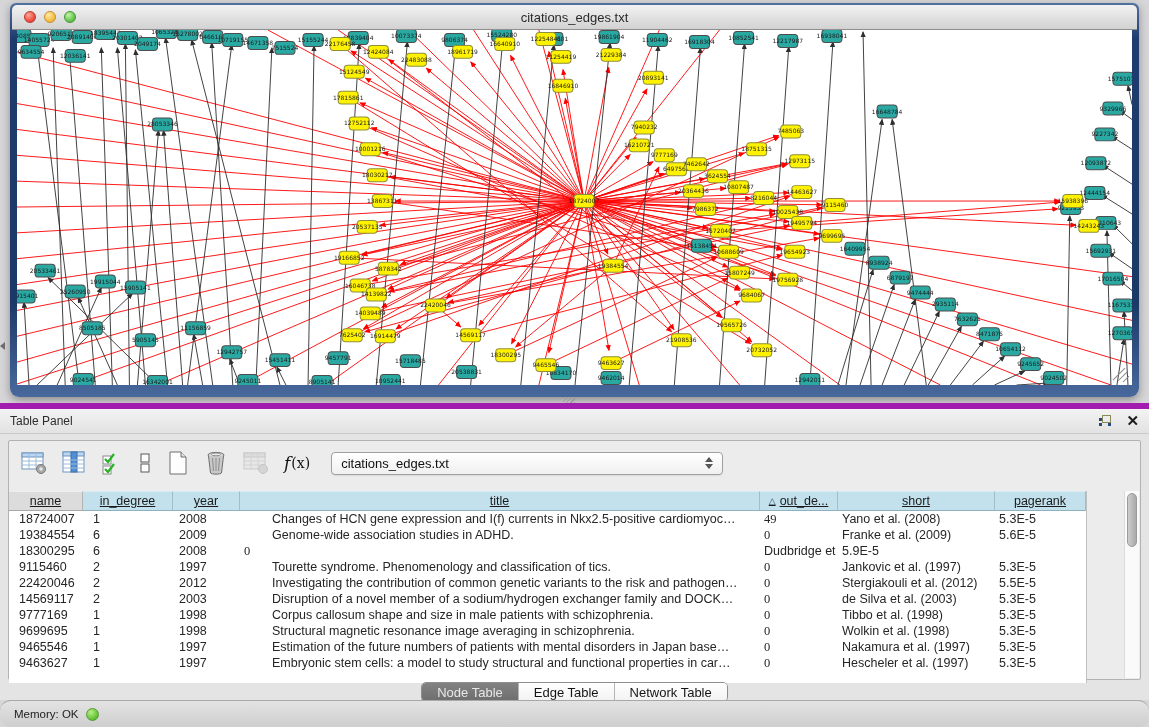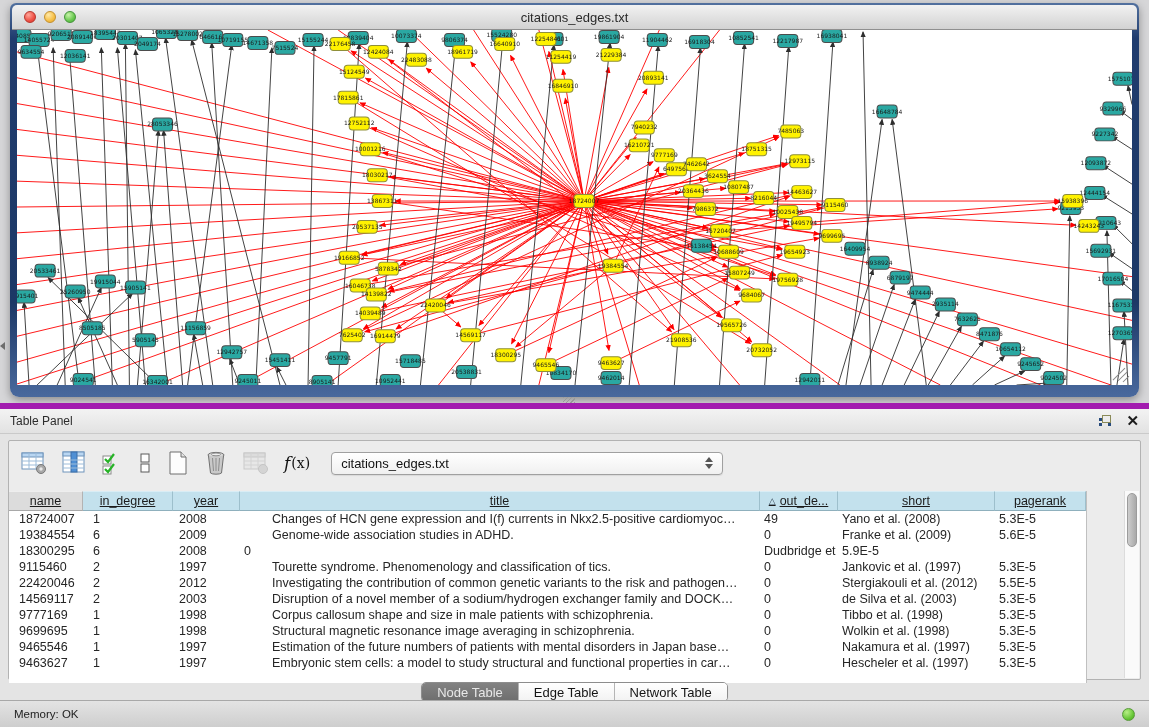--- a/index.html
+++ b/index.html
@@ -100,21 +100,21 @@
   }
   .th.name-col { background:#dcdcdc; border-right:1px solid #b3b3b3; border-top:1px solid #eee; border-bottom:1px solid #a8a8a8; }
   .th .sort { font-size:9px; margin-right:4px; color:#345; }
   .tbl-body { background:#fff; }
   .tr { display:grid; grid-template-columns:74px 90px 67px 520px 78px 157px 91px; height:16px; }
   .td {
     font-size:12.5px; color:#262626; white-space:nowrap; overflow:hidden;
     display:flex; align-items:center; padding-left:8px;
   }
   .td.c0 { padding-left:10px; } .td.c1 { padding-left:10px; } .td.c2 { padding-left:6px; }
-  .td.c3 { padding-left:32px; } .td.c4 { padding-left:4px; } .td.c5 { padding-left:4px; } .td.c6 { padding-left:4px;text-align:center; }
+  .td.c3 { padding-left:32px; } .td.c4 { padding-left:4px;font-family:Liberation Serif, serif; } .td.c5 { padding-left:4px; } .td.c6 { padding-left:4px;text-align:center; }
   .tbl-fill { height:12px; background:#fff; }
 
   .vscroll {
     position:absolute; top:50px; right:1px; width:15px; bottom:1px;
     background:#fafafa; border-left:1px solid #dcdcdc;
   }
   .vthumb {
     position:absolute; top:2px; left:2px; width:10px; height:54px; border-radius:6px;
     background:linear-gradient(90deg,#cdcdcd,#a9a9a9); border:1px solid #9b9b9b;
   }
@@ -128,22 +128,22 @@
     font-size:13px; color:#141414; padding:0 15px; display:flex; align-items:center;
     background:linear-gradient(#ffffff,#f2f2f2);
   }
   .seg-btn.sel { background:linear-gradient(#828282,#6e6e6e); color:#e8e8e8; }
   .seg-btn + .seg-btn { border-left:1px solid #b5b5b5; }
 
   
   .status {
     position:absolute; left:0; top:700px; width:1149px; height:27px;
     background:linear-gradient(#e3e3e3,#cecece); border-top:1px solid #a8a8a8;
-    display:flex; align-items:center; justify-content:space-between; padding:12px 14px;
-    font-size:11.5px; color:#222;
+    display:flex; align-items:center; justify-content:flex-start; padding:12px 14px;
+    font-size:11.5px; color:#222;border-radius:11px;
   }
   .mem-dot {
     width:13px; height:13px; border-radius:50%; margin-left:7px;
     background:radial-gradient(circle at 35% 30%, #b7ef86, #63c433 65%, #4ba426);
     border:1px solid #579a39;
   }
 </style>
 </head>
 <body>
 

